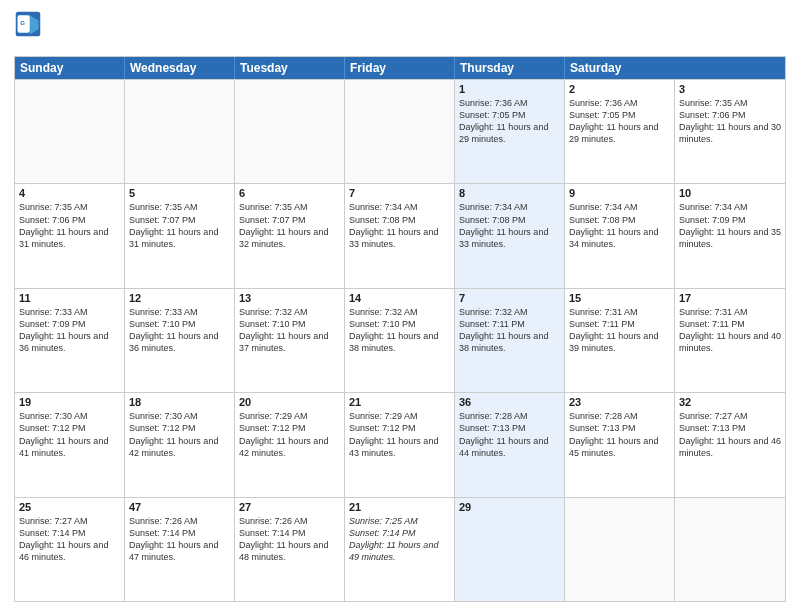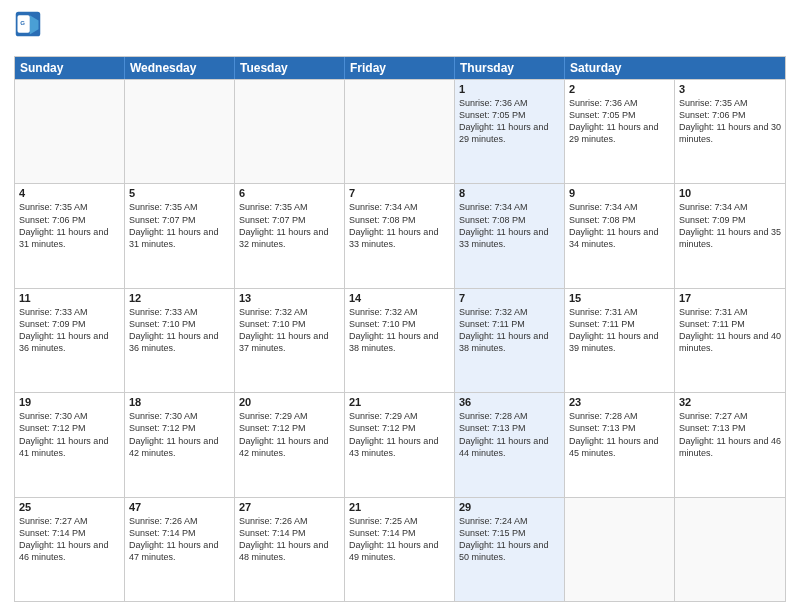--- a/index.html
+++ b/index.html
@@ -309,28 +309,25 @@
 Daylight: 11 hours and 47 minutes.</div>
           </div>
           <div class="cal-cell">
             <div class="day-num">27</div>
             <div class="day-info" style="white-space: pre-line;">Sunrise: 7:26 AM
 Sunset: 7:14 PM
 Daylight: 11 hours and 48 minutes.</div>
           </div>
           <div class="cal-cell">
             <div class="day-num">21</div>
-            <div class="day-info" style="white-space: pre-line;">Sunrise: 7:25 AM
+            <div class="day-info" style="white-space: pre-line; font-style: italic;">Sunrise: 7:25 AM
 Sunset: 7:14 PM
 Daylight: 11 hours and 49 minutes.</div>
           </div>
           <div class="cal-cell highlight">
             <div class="day-num">29</div>
-            <div class="day-info" style="white-space: pre-line;">Sunrise: 7:24 AM
-Sunset: 7:15 PM
-Daylight: 11 hours and 50 minutes.</div>
           </div>
           <div class="cal-cell empty"></div>
           <div class="cal-cell empty"></div>
         </div>
       </div>
   </div>
 </div>
 
 </body></html>

